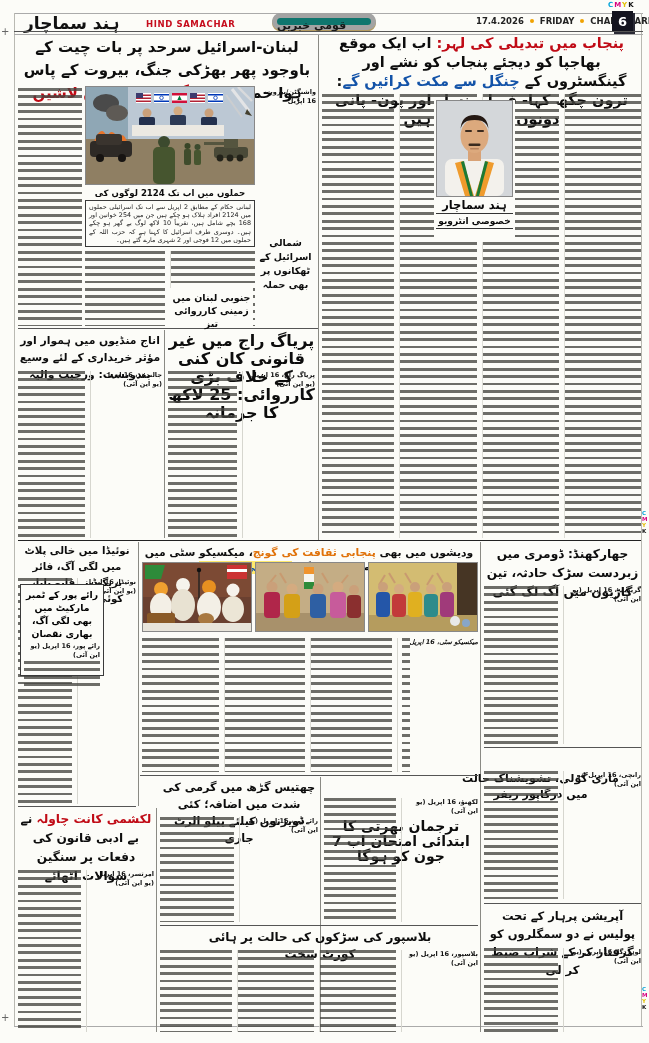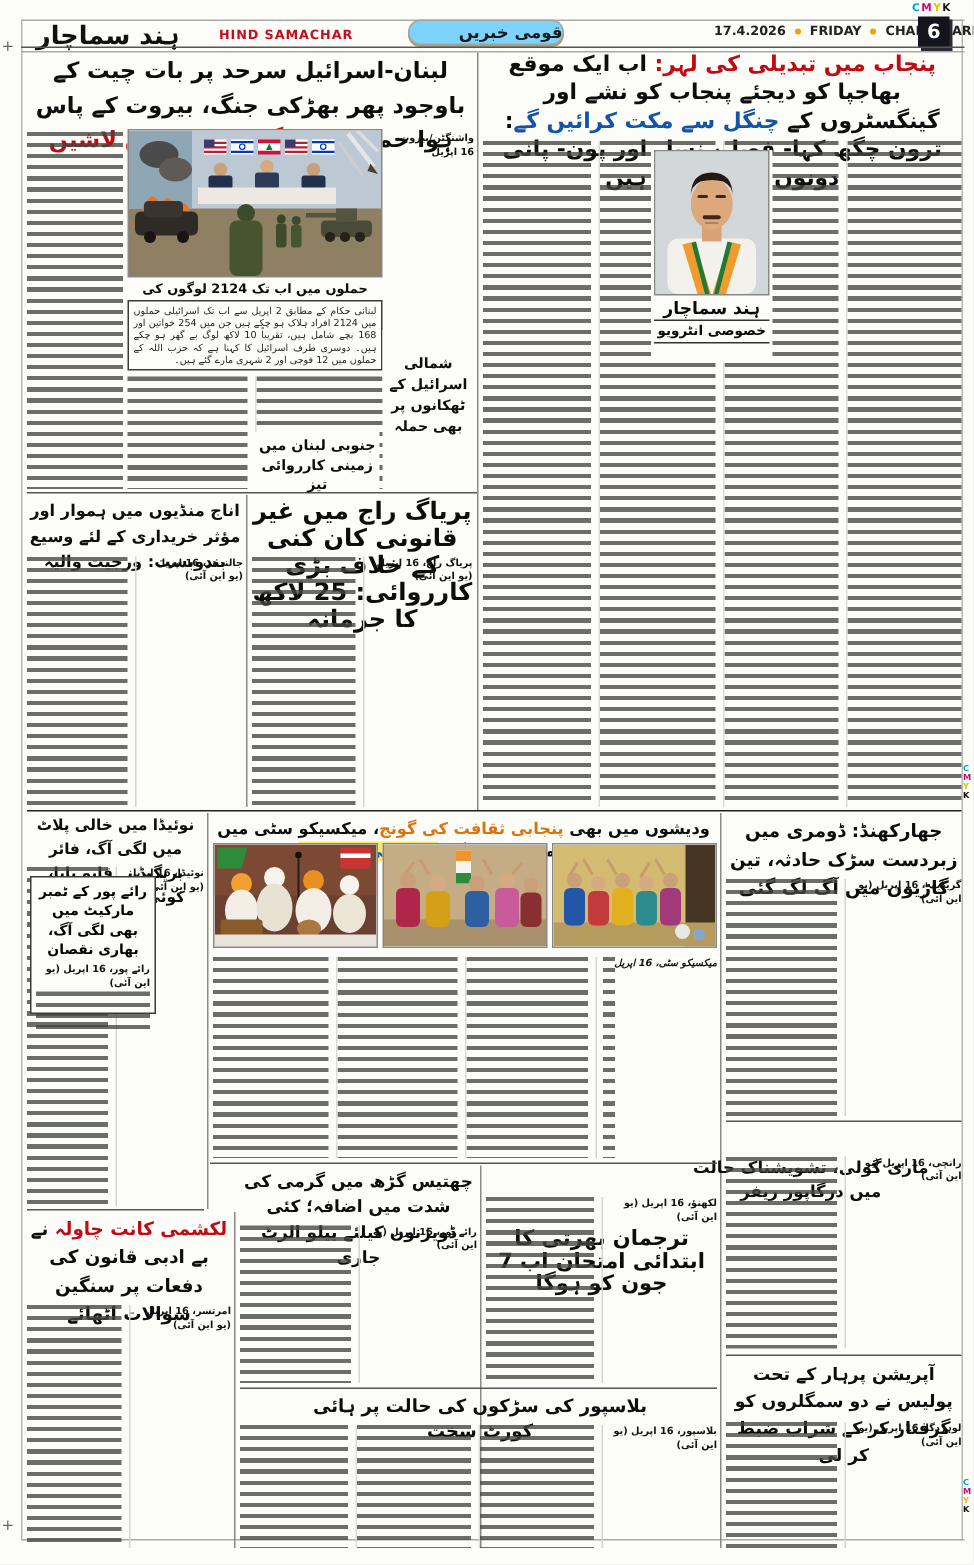--- a/index.html
+++ b/index.html
@@ -13,22 +13,22 @@
   
   .hr { position:absolute; background:#555; height:1px; }
   .hr.heavy { background:#222; height:1.4px; }
   .hr.light { background:#aaa; }
   .vr { position:absolute; background:#b9b9b2; width:1px; }
   .vr.dark { background:#8a8a84; }
   
   .logo-urdu { font-size:17px; font-weight:bold; color:#111; letter-spacing:-0.5px; }
   .logo-latin { font-size:8.5px; font-weight:bold; color:#c60d1d; letter-spacing:0.6px; direction:ltr; }
   .badge {
-    background:#7dd3fc; border:1px solid #a3a3a3; border-radius:9px;
-    font-size:11px; font-weight:bold; color:#181818; text-align:right;
+    background:#0f766e; border:5px solid #a3a3a3; border-radius:9px;
+    font-size:11px; font-weight:bold; color:#181818; text-align:left;
     line-height:16px; box-shadow:0 1.5px 0 #b59c62;
   }
   .daterow { display:flex; align-items:center; gap:6px; direction:ltr;
     font-size:8.5px; font-weight:bold; color:#222; }
   .daterow .dot { width:4px; height:4px; border-radius:50%; background:#f0a202; }
   .pagebox { background:#14141f; color:#fff; font-size:13px; font-weight:bold;
     text-align:center; line-height:21px; box-shadow:2px 2px 0 #2a2a35; }
   .cmyk { display:flex; gap:1px; font-size:7px; font-weight:bold; direction:ltr; }
   .cmyk-v { display:flex; flex-direction:column; font-size:5.5px; font-weight:bold;
     line-height:6px; direction:ltr; }

